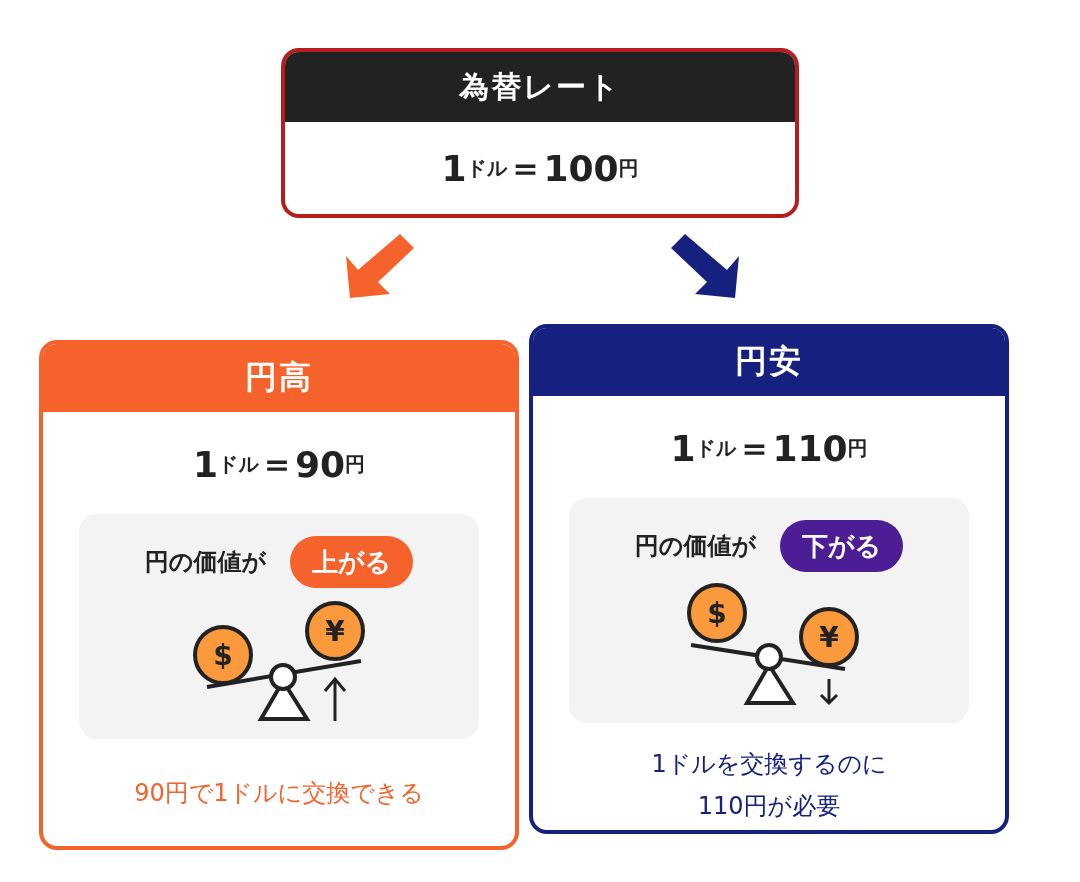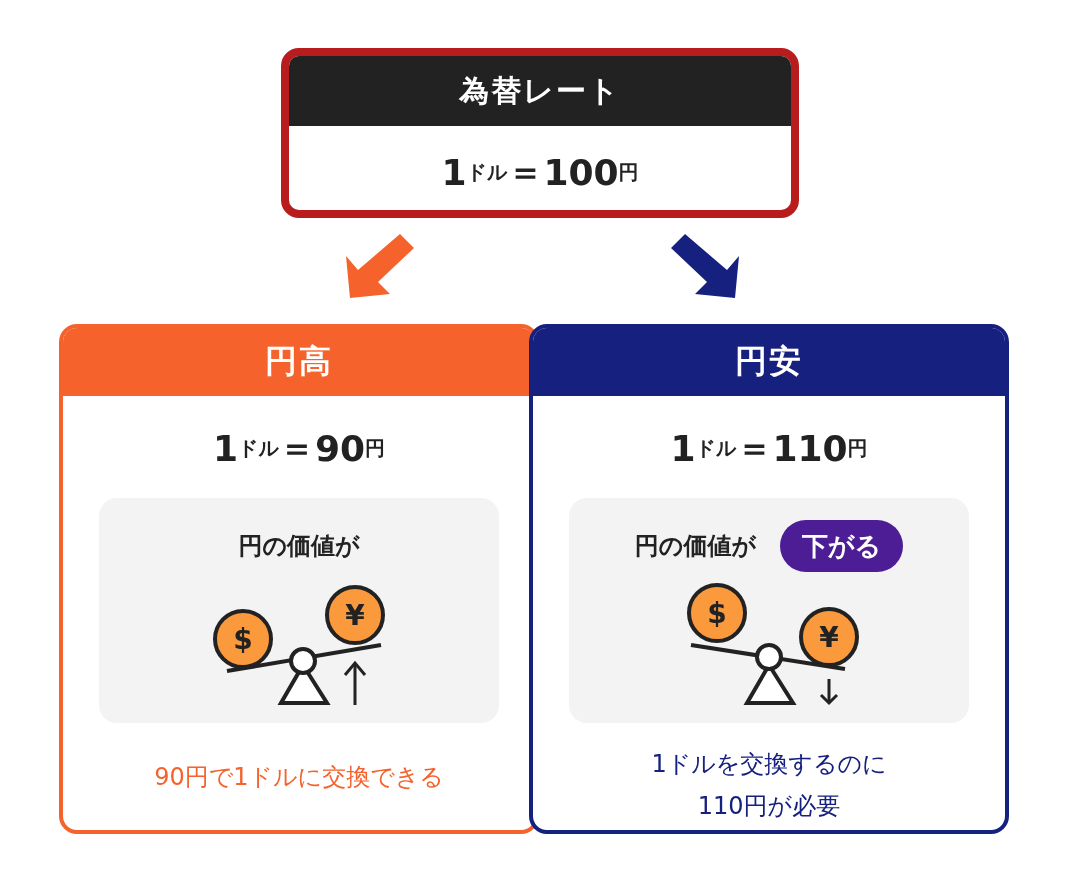--- a/index.html
+++ b/index.html
@@ -1,40 +1,40 @@
 <!DOCTYPE html>
 <html><head>
 <meta charset="utf-8">
 <style>
   * { box-sizing: border-box; margin: 0; padding: 0; }
   html, body { width: 1080px; height: 882px; background: #ffffff; overflow: hidden; }
   body { position: relative; font-family: "DejaVu Sans", "Liberation Sans", sans-serif; color: #222222; }
 
   .rate-box {
     position: absolute; left: 281px; top: 48px; width: 518px; height: 170px;
-    border: 8px solid #b91c1c; border-radius: 18px; overflow: hidden; background: #fff;
+    border: 4px solid #b91c1c; border-radius: 18px; overflow: hidden; background: #fff;
   }
   .rate-head {
     height: 70px; background: #222222; color: #fff;
     display: flex; align-items: center; justify-content: center;
     font-size: 30px; font-weight: bold; letter-spacing: 2px;
   }
   .rate-body {
     height: 92px; display: flex; align-items: center; justify-content: center;
     font-size: 36px; font-weight: bold; color: #222;
   }
   .eq-small { font-size: 20px; }
 
   .arrow { position: absolute; }
 
   .card {
     position: absolute; top: 324px; width: 480px; height: 510px;
     border: 4px solid; border-radius: 18px; overflow: hidden; background: #fff;
   }
-  .card.left { left: 59px; border-color: #F5622C; }
+  .card.left { left: 39px; border-color: #F5622C; margin-top: 16px; }
   .card.right { left: 529px; border-color: #16207F; }
   .card-head {
     height: 68px; color: #fff; display: flex; align-items: center; justify-content: center;
     font-size: 32px; font-weight: bold; letter-spacing: 2px;
   }
   .card.left .card-head { background: #F5622C; }
   .card.right .card-head { background: #16207F; }
   .card-rate {
     height: 104px; display: flex; align-items: center; justify-content: center;
     font-size: 36px; font-weight: bold; color: #222;
@@ -90,20 +90,21 @@
   <div class="card-rate">
     <span>1</span>
       <span class="eq-small">ドル</span>
       <span>＝</span>
       <span>90</span>
       <span class="eq-small">円</span>
   </div>
   <div class="panel">
     <div class="panel-label">
       <span>円の価値が</span>
+      <span class="pill">上がる</span>
     </div>
     <svg class="seesaw" width="200" height="130" viewBox="0 0 200 130">
       <line x1="28" y1="88" x2="182" y2="62" stroke="#222" stroke-width="4"></line>
       <polygon points="104,82 82,120 128,120" fill="#fff" stroke="#222" stroke-width="4"></polygon>
       <circle cx="104" cy="78" r="12" fill="#fff" stroke="#222" stroke-width="4"></circle>
       <g>
         <circle cx="44" cy="56" r="28" fill="#FA9A3C" stroke="#222" stroke-width="4"></circle>
         <text x="44" y="66" text-anchor="middle" font-size="28" font-weight="bold" fill="#222" font-family="DejaVu Sans, sans-serif">$</text>
       </g>
       <g>

